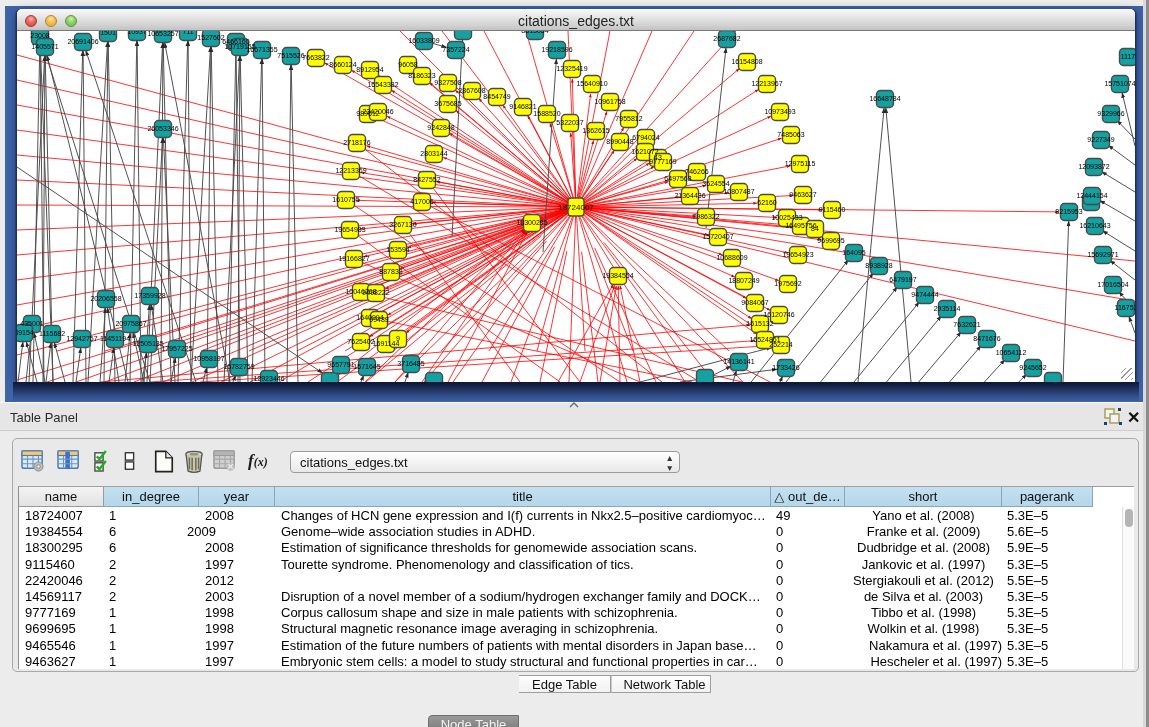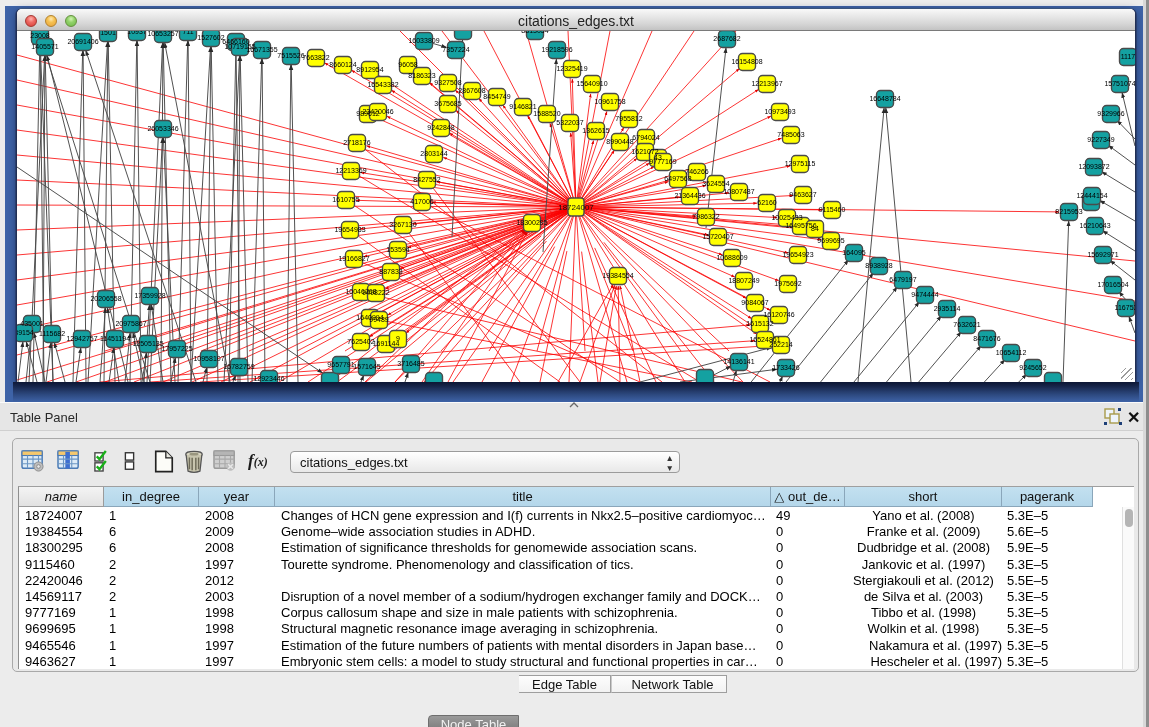--- a/index.html
+++ b/index.html
@@ -51,33 +51,33 @@
   background:linear-gradient(#ffffff,#e8e8e8); font-size:13px; color:#111; }
 #dropdown span { position:absolute; left:9px; top:3px; }
 #dropdown .ar { position:absolute; right:5px; top:1px; font-size:8.5px; color:#333; line-height:10px; text-align:center;}
 #tbl { position:absolute; left:5px; top:47px; width:1116px; height:183px; background:#fff;
   border-left:1px solid #8f8f8f; border-top:1px solid #9f9f9f; overflow:hidden;
   font-size:13px; }
 #thead { position:absolute; left:0; top:0; height:20px; }
 .hc { position:absolute; top:0; height:20px; background:linear-gradient(#c3e0f0,#b4d7ea);
   border-right:1px solid #8aa6ba; border-bottom:1px solid #8aa6ba;
   text-align:center; font-size:13px; color:#111; padding-top:2px; }
-.hc0 { background:linear-gradient(#f4f4f4,#e2e2e2); border-right:1px solid #9b9b9b; border-bottom:1px solid #9b9b9b;font-style:italic;}
+.hc0 { background:linear-gradient(#f4f4f4,#e2e2e2); border-right:1px solid #9b9b9b; border-bottom:1px solid #9b9b9b;}
 #rows { position:absolute; left:0; top:20px; }
 .row { position:absolute; left:0; height:17px; width:1102px; white-space:nowrap; }
 .c { position:absolute; top:1px; overflow:hidden; text-overflow:ellipsis; white-space:nowrap;}
 #vscroll { position:absolute; left:1103px; top:20px; width:12px; height:162px; background:#fafafa; border-left:1px solid #e0e0e0;}
 #vthumb { position:absolute; left:1.5px; top:2px; width:8px; height:18px; border-radius:4px; background:#b5b5b5; }
 #tabs { position:absolute; left:428px; top:273px; height:18px; font-size:13px; }
 .tab { position:absolute; top:0; height:18px; text-align:center; padding-top:1px;
   background:linear-gradient(#fdfdfd,#f2f2f2); border:1px solid #9e9e9e; color:#111;}
 #tab1 { left:0; width:91px; border-radius:4px 0 0 4px;
   background:linear-gradient(#9a9a9a,#787878); color:#f2f2f2; border-color:#6e6e6e;margin-top:40px;}
 #tab2 { left:91px; width:92px; border-left:none; }
-#tab3 { left:183px; width:116px; border-left:1px solid #c9c9c9;padding-left:7px; }
+#tab3 { left:183px; width:100px; border-left:1px solid #c9c9c9;padding-left:7px; }
 #statbar { position:absolute; left:0; top:294px; width:1143px; height:31px;
   border-top:1px solid #d6d6d6; background:#ececec; }
 #mem { position:absolute; right:33px; top:14px; font-size:11px; color:#111; }
 #memdot { position:absolute; right:15px; top:13px; width:12px; height:12px; border-radius:50%;
   background:#35c235; border:1.5px solid #2a2a2a; }
 .icon { position:absolute; top:11px; }
 </style>
 </head>
 <body>
 <div id="desktop"></div>
@@ -706,21 +706,21 @@
             <div class="c" style="left:90px;width:88px">1</div>
             <div class="c" style="left:186px;width:68px">2008</div>
             <div class="c" style="left:262px;width:489px">Changes of HCN gene expression and I(f) currents in Nkx2.5–positive cardiomyoc…</div>
             <div class="c" style="left:757px;width:67px">49</div>
             <div class="c" style="left:826px;width:157px;text-align:center">Yano et al. (2008)</div>
             <div class="c" style="left:988px;width:85px">5.3E–5</div>
           </div>
 <div class="row" style="top:16.2px">
             <div class="c" style="left:6px;width:78px">19384554</div>
             <div class="c" style="left:90px;width:88px">6</div>
-            <div class="c" style="left:186px;width:68px">2009</div>
+            <div class="c" style="left:168px;width:68px">2009</div>
             <div class="c" style="left:262px;width:489px">Genome–wide association studies in ADHD.</div>
             <div class="c" style="left:757px;width:67px">0</div>
             <div class="c" style="left:826px;width:157px;text-align:center">Franke et al. (2009)</div>
             <div class="c" style="left:988px;width:85px">5.6E–5</div>
           </div>
 <div class="row" style="top:32.4px">
             <div class="c" style="left:6px;width:78px">18300295</div>
             <div class="c" style="left:90px;width:88px">6</div>
             <div class="c" style="left:186px;width:68px">2008</div>
             <div class="c" style="left:262px;width:489px">Estimation of significance thresholds for genomewide association scans.</div>

